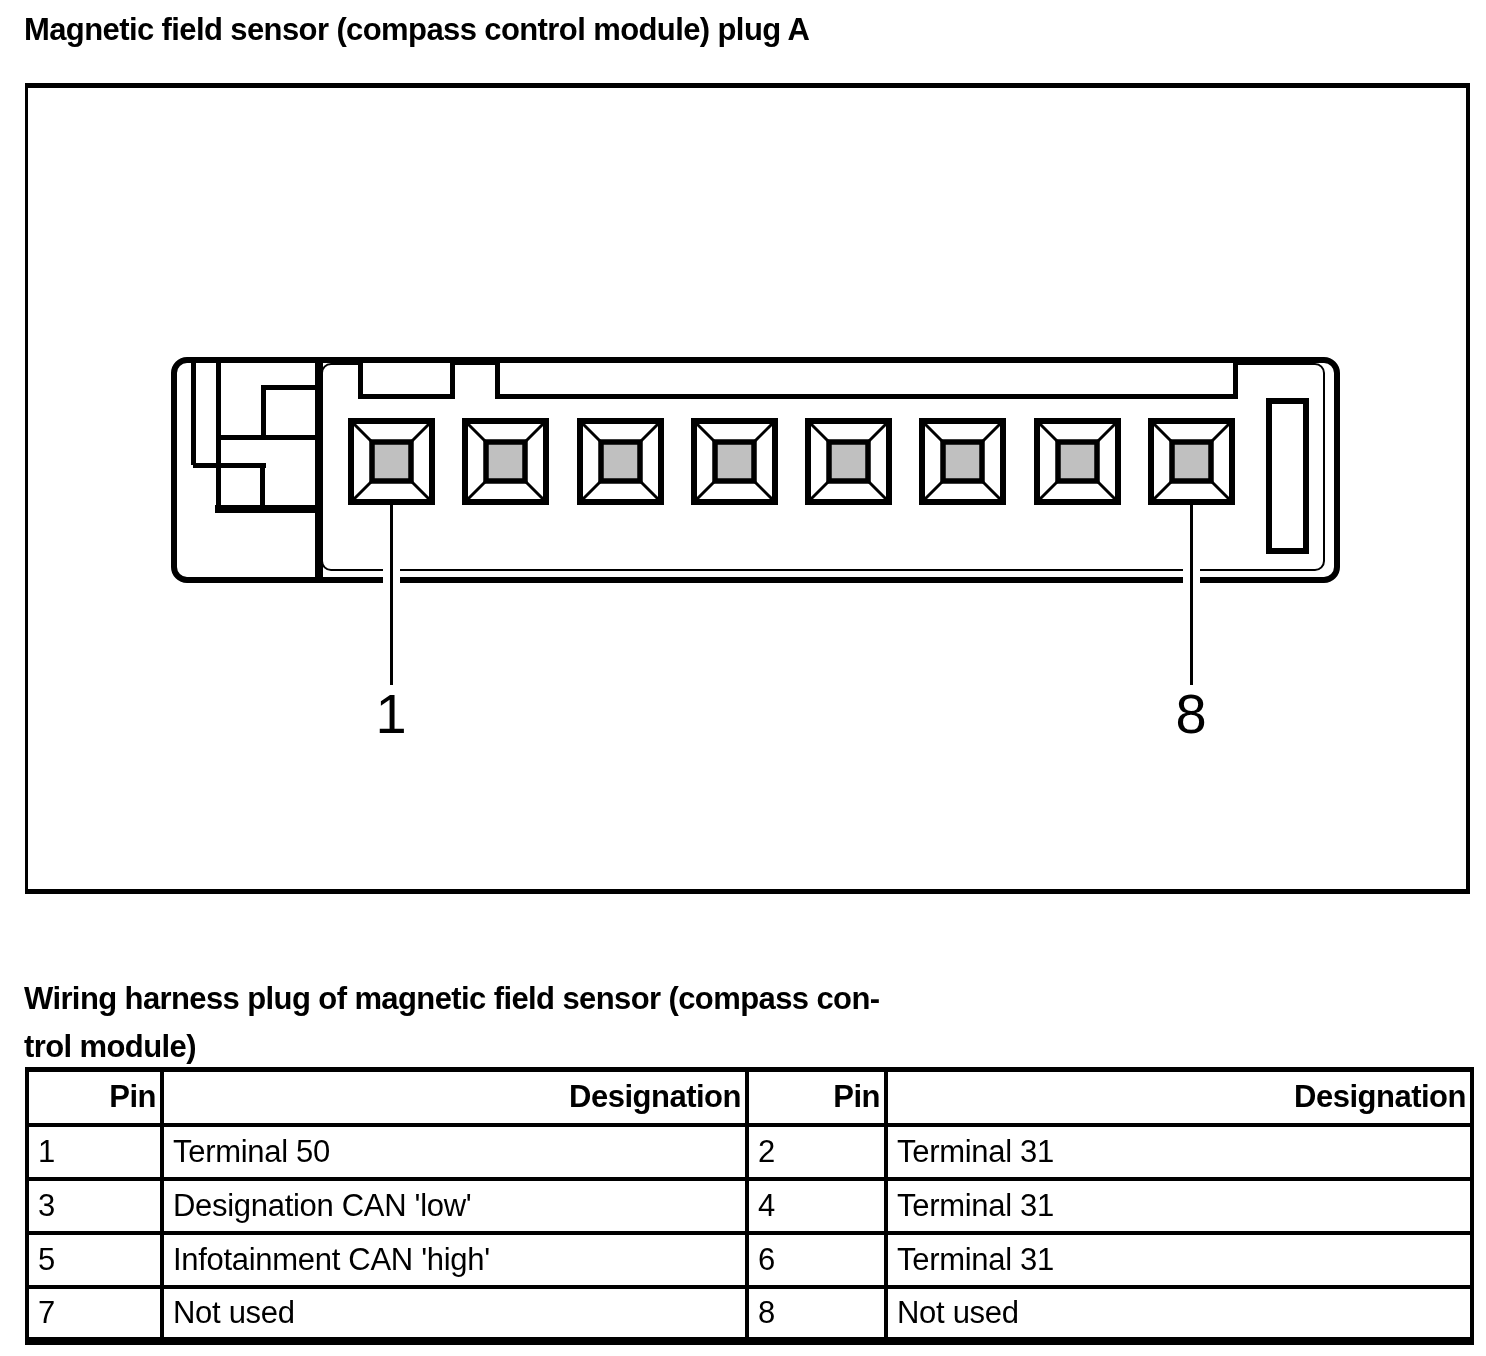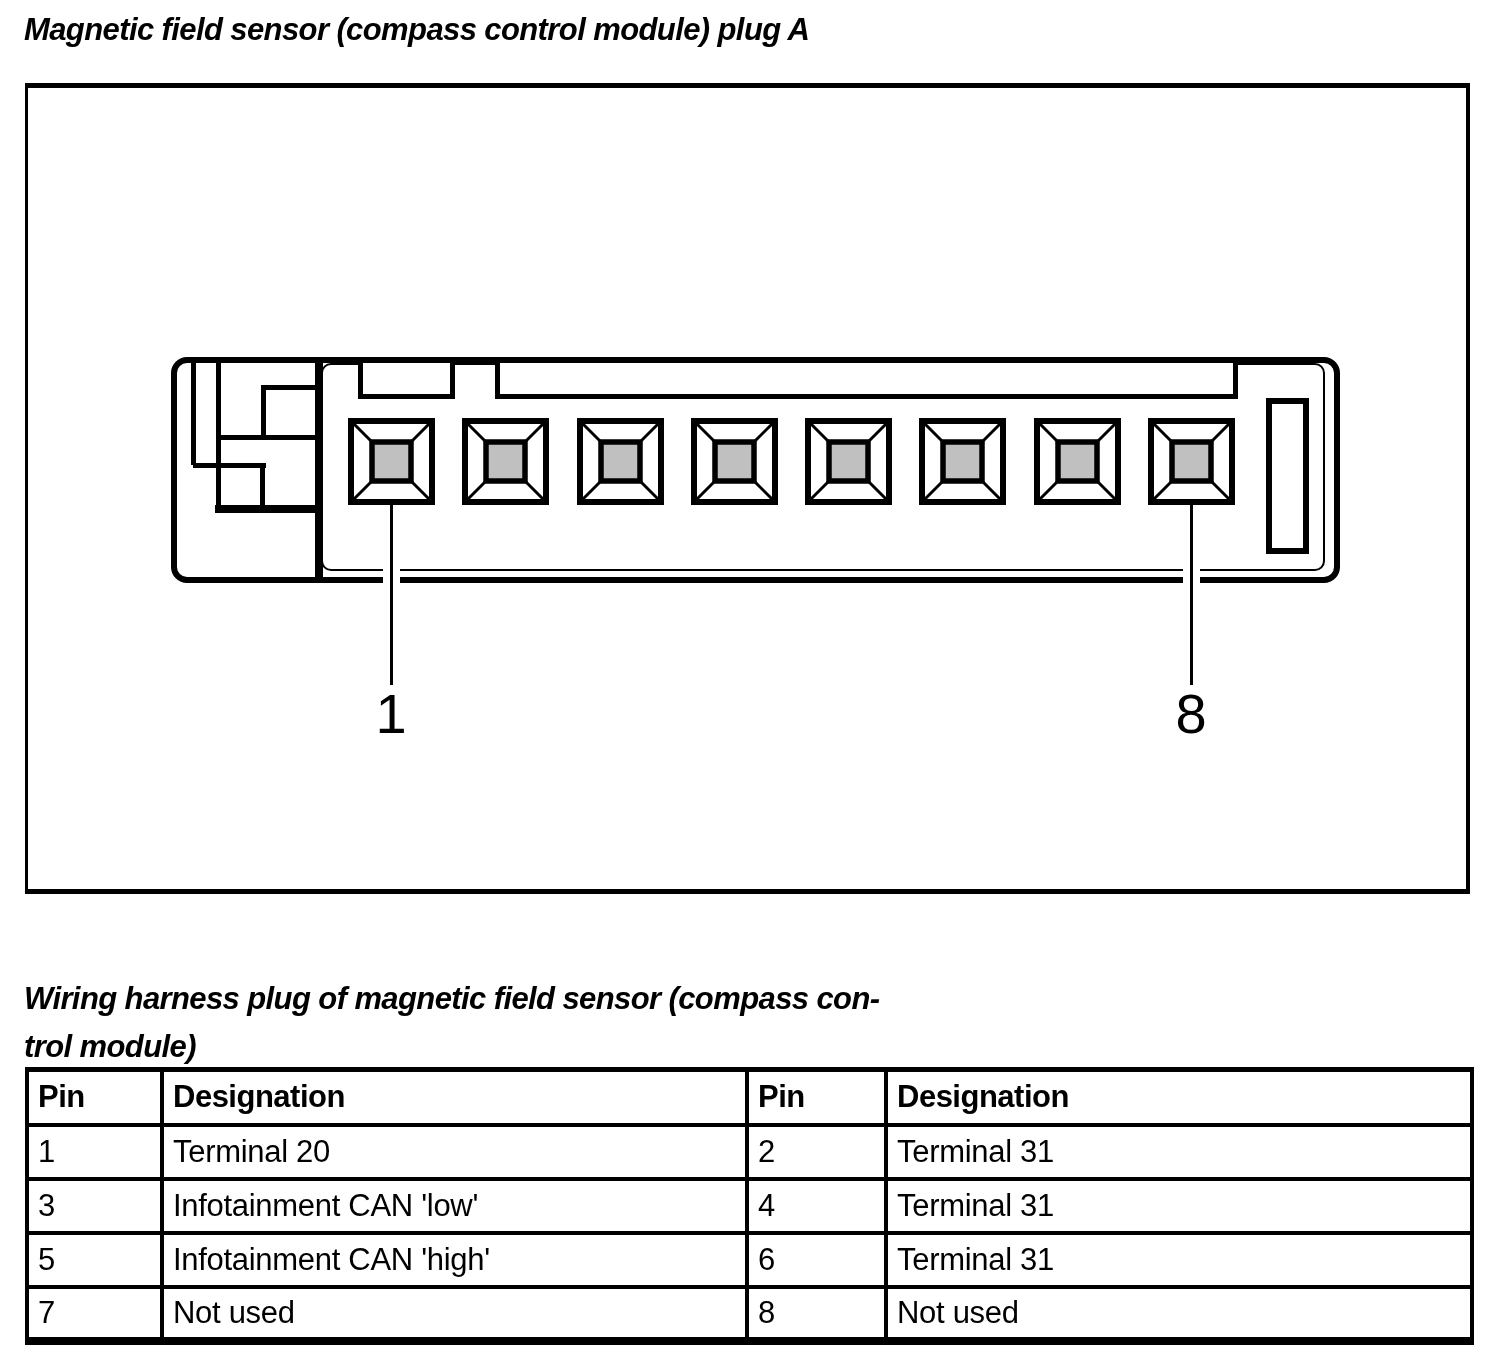--- a/index.html
+++ b/index.html
@@ -3,21 +3,21 @@
 <meta charset="utf-8">
 <style>
   :root { --ink:#000000; --pin-fill:#c0c0c0; --paper:#ffffff; }
   * { margin:0; padding:0; box-sizing:border-box; }
   html,body { width:1486px; height:1356px; background:var(--paper); overflow:hidden; }
   body { font-family:"Liberation Sans","DejaVu Sans",sans-serif; color:var(--ink); position:relative; }
 
   .heading {
     position:absolute; left:24px;
     font-size:31px; font-weight:bold; letter-spacing:-0.6px;
-    line-height:48px; white-space:pre-line; color:var(--ink);font-style:italic;
+    line-height:48px; white-space:pre-line; color:var(--ink);
   }
   #figure-title { top:6px; }
   #table-title  { top:975px; }
 
   
   .figure {
     position:absolute; left:25px; top:83px; width:1445px; height:811px;
     border:3px solid var(--ink); border-top-width:5px; border-bottom-width:5px; border-right-width:4px;
     background:var(--paper);
   }
@@ -49,21 +49,21 @@
   }
 
   
   table.pin-table {
     position:absolute; left:25px; top:1067px; width:1445px;
     border-collapse:collapse; table-layout:fixed;
   }
   table.pin-table, table.pin-table th, table.pin-table td { border:4px solid var(--ink); }
   table.pin-table { border-top-width:5px; border-bottom-width:8px; }
   table.pin-table th {
-    height:55px; text-align:left; vertical-align:middle;
+    height:55px; text-align:right; vertical-align:middle;
     font-size:31px; font-weight:bold; letter-spacing:-0.5px; padding:0 4px 0 9px;
   }
   table.pin-table td {
     height:54px; vertical-align:middle;
     font-size:31px; font-weight:normal; letter-spacing:-0.3px; padding:0 4px 0 9px;
   }
 </style>
 </head>
 <body>
 
@@ -178,27 +178,27 @@
       <tr id="thead-row">
         <th>Pin</th>
         <th>Designation</th>
         <th>Pin</th>
         <th>Designation</th>
       </tr>
     </thead>
   <tbody id="tbody">
       <tr>
         <td>1</td>
-        <td>Terminal 20</td>
+        <td>Terminal 50</td>
         <td>2</td>
         <td>Terminal 31</td>
       </tr>
       <tr>
         <td>3</td>
-        <td>Infotainment CAN 'low'</td>
+        <td>Designation CAN 'low'</td>
         <td>4</td>
         <td>Terminal 31</td>
       </tr>
       <tr>
         <td>5</td>
         <td>Infotainment CAN 'high'</td>
         <td>6</td>
         <td>Terminal 31</td>
       </tr>
       <tr>

